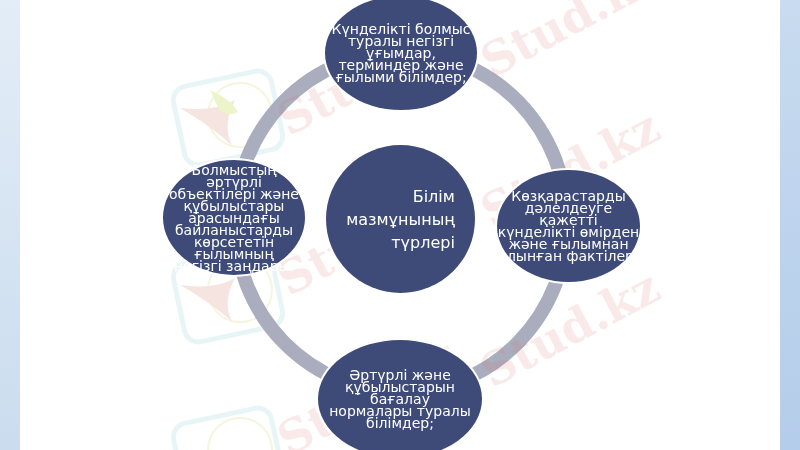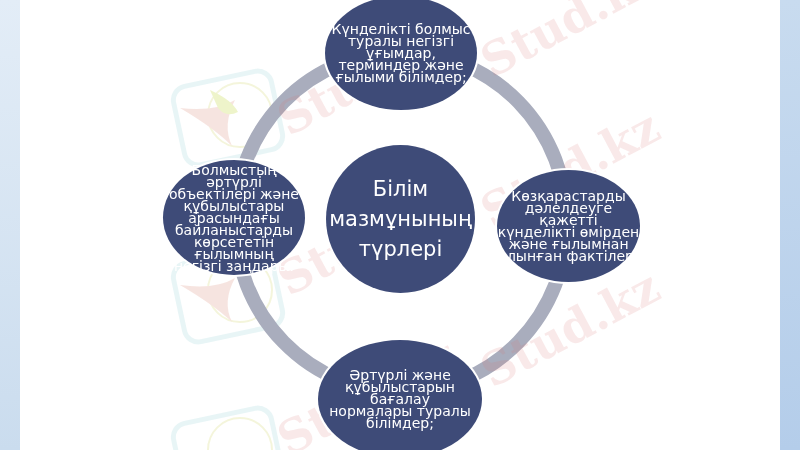--- a/index.html
+++ b/index.html
@@ -26,22 +26,23 @@
       text-align: center;
       box-shadow: 0 0 0 2px #ffffff;
     }
     .node span {
       display: block;
       white-space: pre-line;
       font-size: 14px;
       line-height: 12px;
     }
     .node.center span {
-      font-size: 21px;
-      line-height: 30px;
+      font-size: 16px;
+      line-height: 23px;
+      text-align: right;
     }
     .watermark {
       position: absolute;
       font-family: "DejaVu Serif", serif;
       font-size: 46px;
       font-weight: bold;
       color: rgba(220, 120, 120, 0.16);
       transform: rotate(-28deg);
       white-space: nowrap;
       pointer-events: none;

